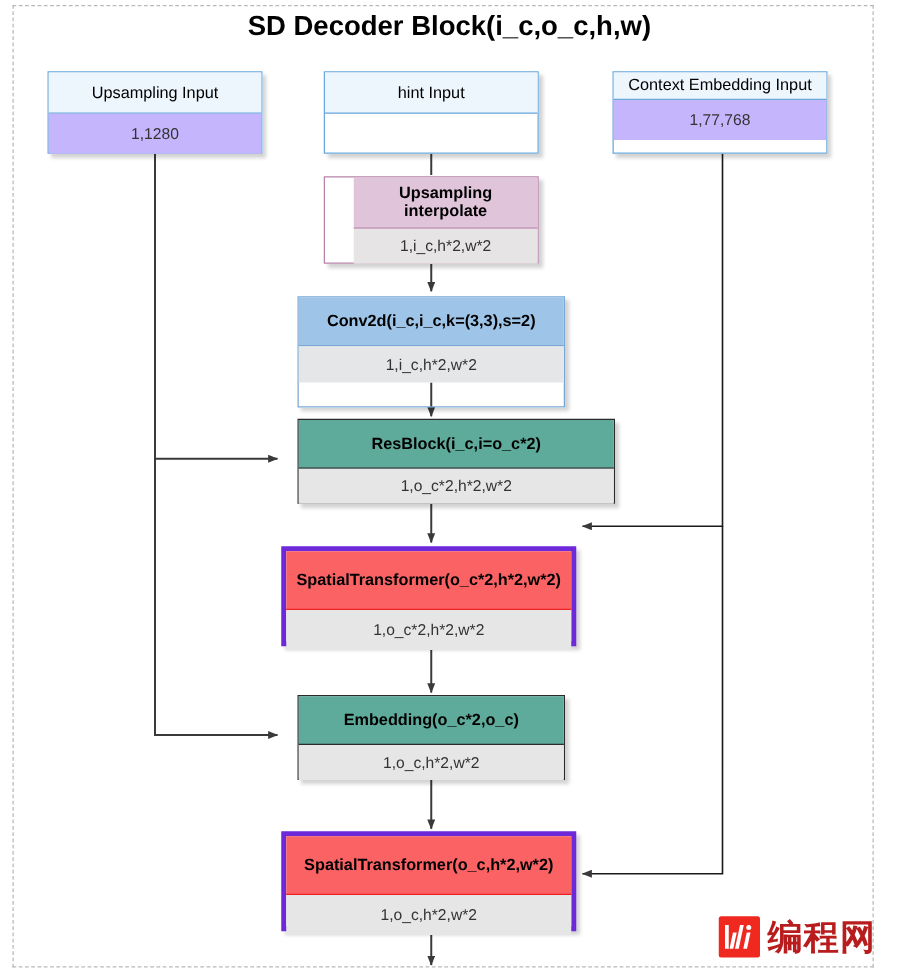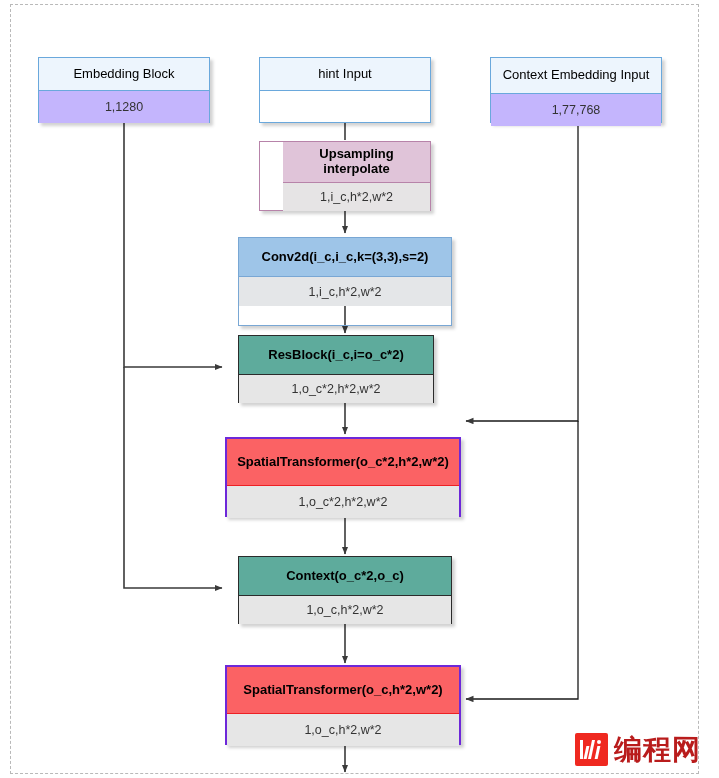--- a/index.html
+++ b/index.html
@@ -80,21 +80,21 @@
   .v-pink .body     { background: #e6e4e5; }
 
   .v-blue           { border: 1px solid #79a7d4; }
   .v-blue .hdr      { background: #9ec5e8; border-bottom: 1px solid #79a7d4; }
   .v-blue .body     { background: #e4e6e8; }
 
   .v-teal           { border: 1px solid #2b2b2b; }
   .v-teal .hdr      { background: #5eab9c; border-bottom: 1px solid #2b2b2b; }
   .v-teal .body     { background: #e6e6e6; }
 
-  .v-red            { border: 2px solid #6d28d9; }
+  .v-red            { border: 4px solid #6d28d9; }
   .v-red .hdr       { background: #fb6264; border-bottom: 1px solid #ed2024; }
   .v-red .body      { background: #e6e6e6; }
 
   
   .edge-svg {
     position: absolute;
     left: 0;
     top: 0;
     width: 719px;
     height: 778px;
@@ -137,20 +137,21 @@
     line-height: 1;
   }
 </style>
 </head>
 <body>
 
 <div id="canvas">
 
   <div class="dashed-frame"></div>
 
+  <div class="title">SD Decoder Block(i_c,o_c,h,w)</div>
 
   <svg class="edge-svg">
     <defs>
       <marker id="arrow" markerWidth="9" markerHeight="9" refX="7.5" refY="3.2" orient="auto" markerUnits="userSpaceOnUse">
         <path d="M0,0 L8,3.2 L0,6.4 z" fill="#3a3a3a"></path>
       </marker>
     </defs>
 
     <line x1="345" y1="123" x2="345" y2="140" stroke="#3a3a3a" stroke-width="1.6"></line>
 
@@ -167,56 +168,56 @@
     <line x1="345" y1="744" x2="345" y2="772" stroke="#3a3a3a" stroke-width="1.6" marker-end="url(#arrow)"></line>
 
     <path d="M124,123 L124,367 L222,367" fill="none" stroke="#3a3a3a" stroke-width="1.6" marker-end="url(#arrow)"></path>
     <path d="M124,367 L124,588 L222,588" fill="none" stroke="#3a3a3a" stroke-width="1.6" marker-end="url(#arrow)"></path>
 
     <path d="M578,123 L578,421 L466,421" fill="none" stroke="#1a1a1a" stroke-width="1.3" marker-end="url(#arrow)"></path>
     <path d="M578,421 L578,699 L466,699" fill="none" stroke="#1a1a1a" stroke-width="1.3" marker-end="url(#arrow)"></path>
   </svg>
 
   <div class="node v-input" style="left:38px; top:57px; width:172px; height:66px;">
-    <div class="hdr" style="height:33px;">Embedding Block</div>
+    <div class="hdr" style="height:33px;">Upsampling Input</div>
     <div class="body" style="height:32px;">1,1280</div>
   </div>
 
   <div class="node v-input" style="left:259px; top:57px; width:172px; height:66px;">
     <div class="hdr" style="height:33px;">hint Input</div>
   </div>
 
   <div class="node v-input" style="left:490px; top:57px; width:172px; height:66px;">
-    <div class="hdr" style="height:36px;">Context Embedding Input</div>
+    <div class="hdr" style="height:22px;">Context Embedding Input</div>
     <div class="body" style="height:32px;text-align:center;">1,77,768</div>
   </div>
 
   <div class="node v-pink" style="left:259px; top:141px; width:172px; height:70px;padding-left:23px;">
     <div class="hdr" style="height:41px;">Upsampling
 interpolate</div>
     <div class="body" style="height:28px;">1,i_c,h*2,w*2</div>
   </div>
 
   <div class="node v-blue" style="left:238px; top:237px; width:214px; height:89px;">
     <div class="hdr" style="height:39px;">Conv2d(i_c,i_c,k=(3,3),s=2)</div>
     <div class="body" style="height:29px;">1,i_c,h*2,w*2</div>
   </div>
 
-  <div class="node v-teal" style="left:238px; top:335px; width:196px; height:68px;">
+  <div class="node v-teal" style="left:238px; top:335px; width:254px; height:68px;">
     <div class="hdr" style="height:39px;">ResBlock(i_c,i=o_c*2)</div>
     <div class="body" style="height:28px;">1,o_c*2,h*2,w*2</div>
   </div>
 
   <div class="node v-red" style="left:225px; top:437px; width:236px; height:80px;">
     <div class="hdr" style="height:47px;">SpatialTransformer(o_c*2,h*2,w*2)</div>
     <div class="body" style="height:32px;">1,o_c*2,h*2,w*2</div>
   </div>
 
   <div class="node v-teal" style="left:238px; top:556px; width:214px; height:68px;">
-    <div class="hdr" style="height:39px;">Context(o_c*2,o_c)</div>
+    <div class="hdr" style="height:39px;">Embedding(o_c*2,o_c)</div>
     <div class="body" style="height:28px;">1,o_c,h*2,w*2</div>
   </div>
 
   <div class="node v-red" style="left:225px; top:665px; width:236px; height:80px;">
     <div class="hdr" style="height:47px;">SpatialTransformer(o_c,h*2,w*2)</div>
     <div class="body" style="height:32px;">1,o_c,h*2,w*2</div>
   </div>
 
   <div class="watermark">
     <div class="wm-logo">

